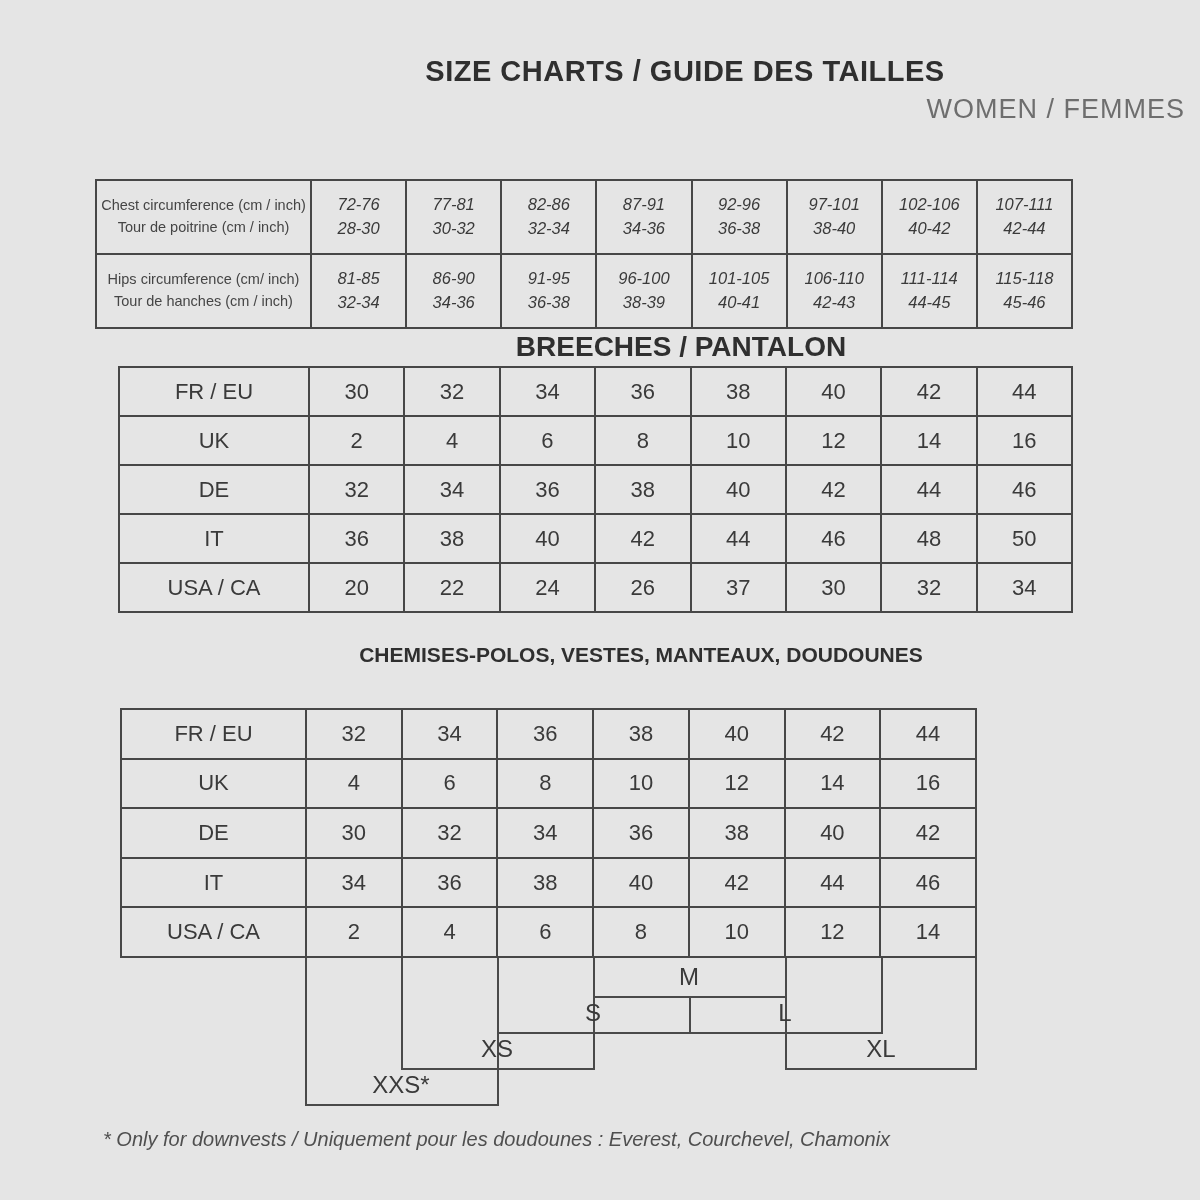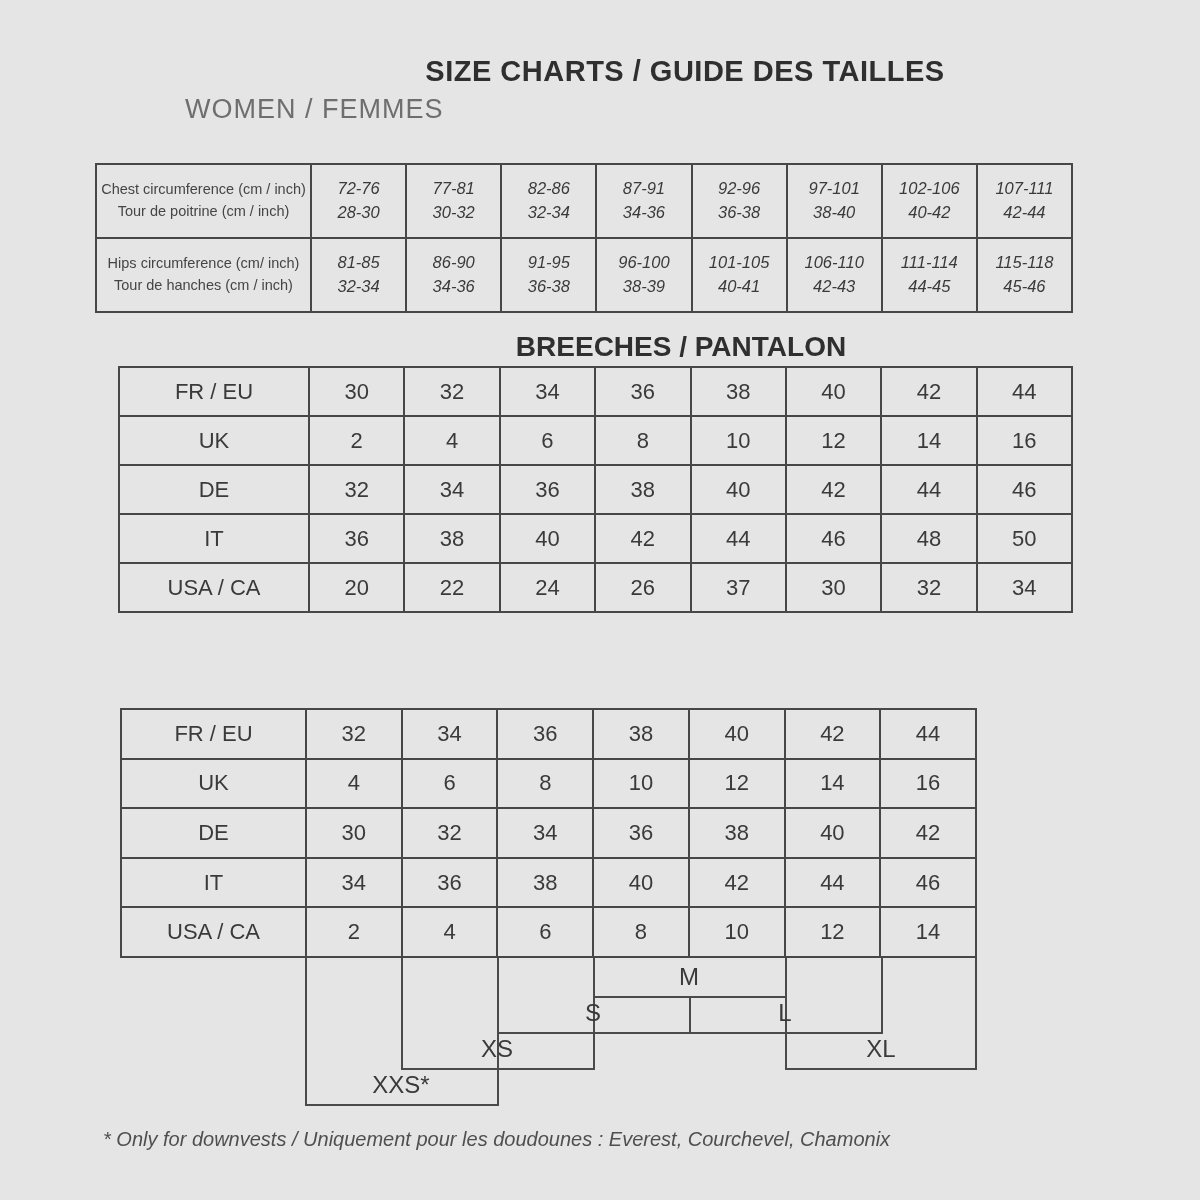--- a/index.html
+++ b/index.html
@@ -6,31 +6,31 @@
   html,body{margin:0;padding:0;background:#ffffff;}
   .page{
     position:relative;width:1200px;height:1200px;background:#e5e5e5;
     font-family:"Liberation Sans","DejaVu Sans",sans-serif;color:#3d3d3d;overflow:hidden;
   }
   .title{
     position:absolute;left:185px;top:55px;width:1000px;text-align:center;
     font-size:29px;font-weight:800;letter-spacing:.5px;color:#2f2f2f;
   }
   .subtitle{
-    position:absolute;left:185px;top:94px;width:1000px;text-align:left;
+    position:absolute;left:185px;top:94px;width:1000px;text-align:right;
     font-size:27px;font-weight:400;letter-spacing:1px;color:#6e6e6e;
   }
   table.tbl{
     position:absolute;border-collapse:collapse;table-layout:fixed;
   }
   table.tbl td{
     border:2px solid #474747;text-align:center;vertical-align:middle;
     white-space:pre-line;padding:0 2px;
   }
-  .measurements{left:95px;top:163px;width:978px;height:150px;border-radius:7px;}
+  .measurements{left:95px;top:179px;width:978px;height:150px;border-radius:7px;}
   .measurements td.m-lbl{font-size:14.5px;line-height:1.5;color:#454545;}
   .measurements td.m-val{font-size:16.5px;line-height:1.45;color:#3a3a3a;font-style:italic;}
   .section-heading{
     position:absolute;text-align:center;font-weight:800;color:#2f2f2f;
   }
   .breeches-heading{left:181px;top:331px;width:1000px;font-size:28px;text-align:center;}
   .shirts-heading{left:141px;top:641px;width:1000px;font-size:21px;line-height:1.35;}
   .breeches{left:118px;top:366px;width:955px;height:247px;}
   .shirts{left:120px;top:708px;width:857px;height:250px;}
   .breeches td,.shirts td{font-size:22px;color:#3a3a3a;}
@@ -176,20 +176,21 @@
         <td>26</td>
         <td>37</td>
         <td>30</td>
         <td>32</td>
         <td>34</td>
       </tr>
     </tbody>
   </table>
 
   <div class="section-heading shirts-heading">
+    <div>CHEMISES-POLOS, VESTES, MANTEAUX, DOUDOUNES</div>
   </div>
 
   <table class="tbl shirts">
     <colgroup>
         <col style="width:185px">
         <col>
         <col>
         <col>
         <col>
         <col>

